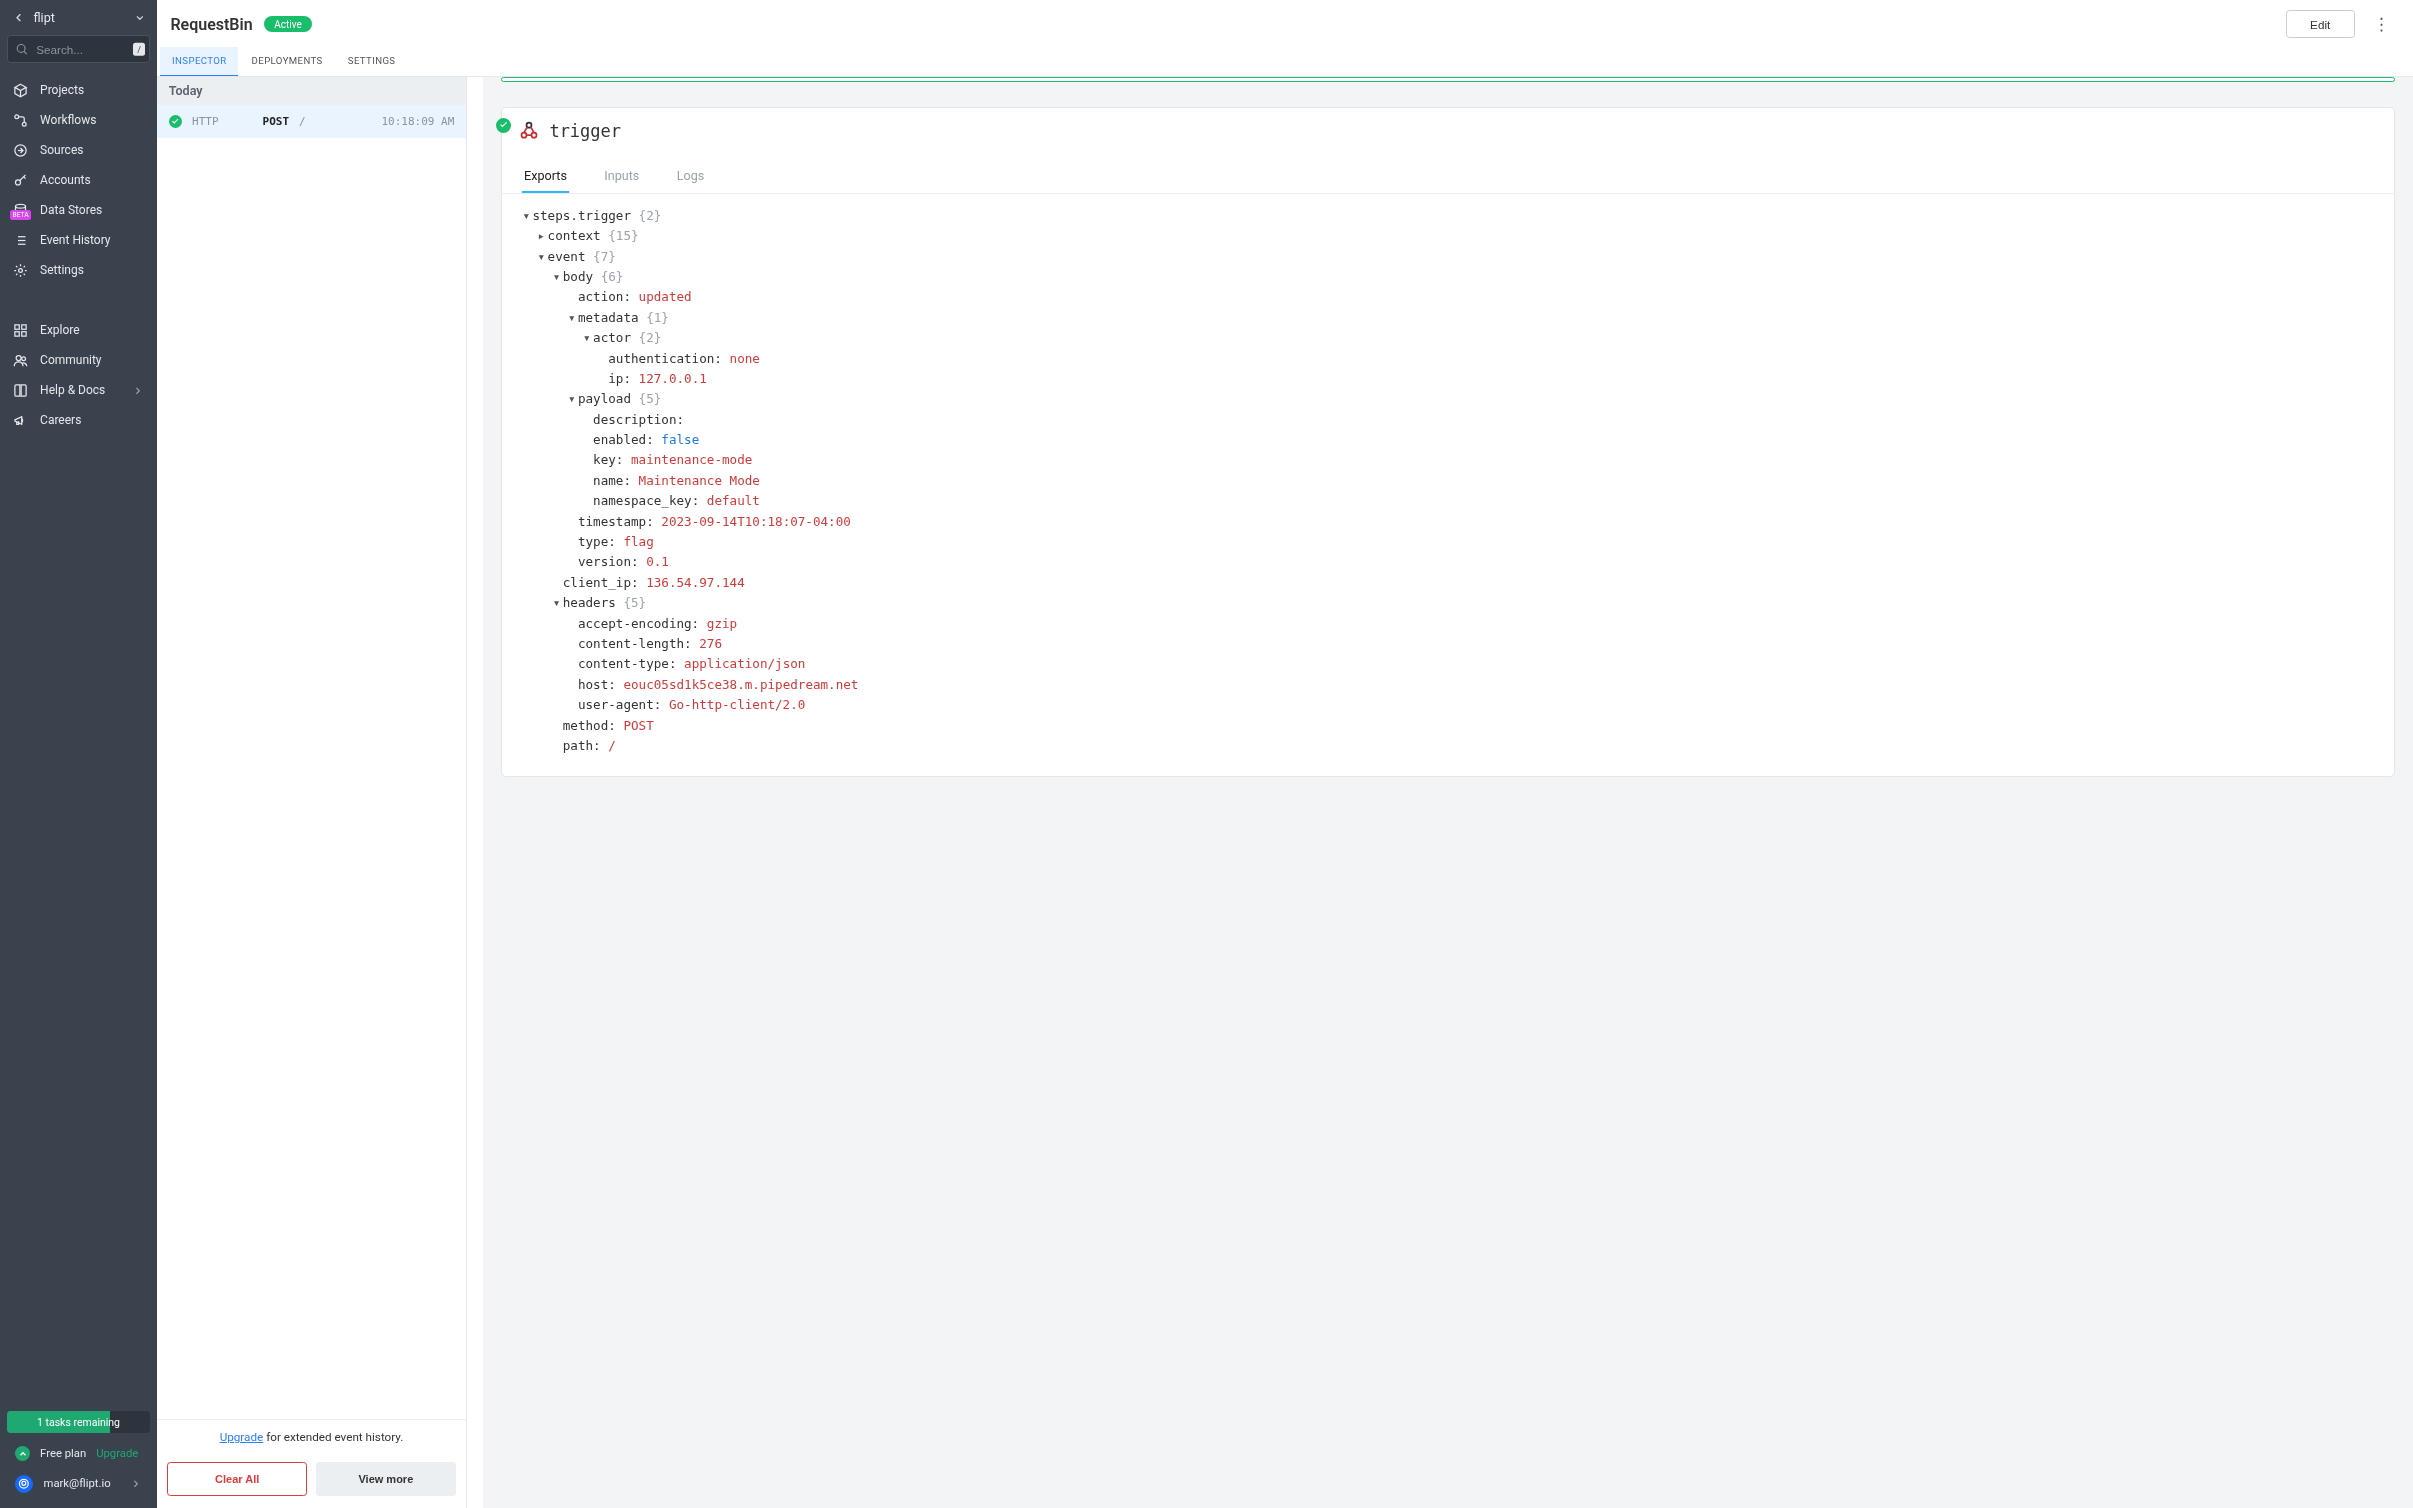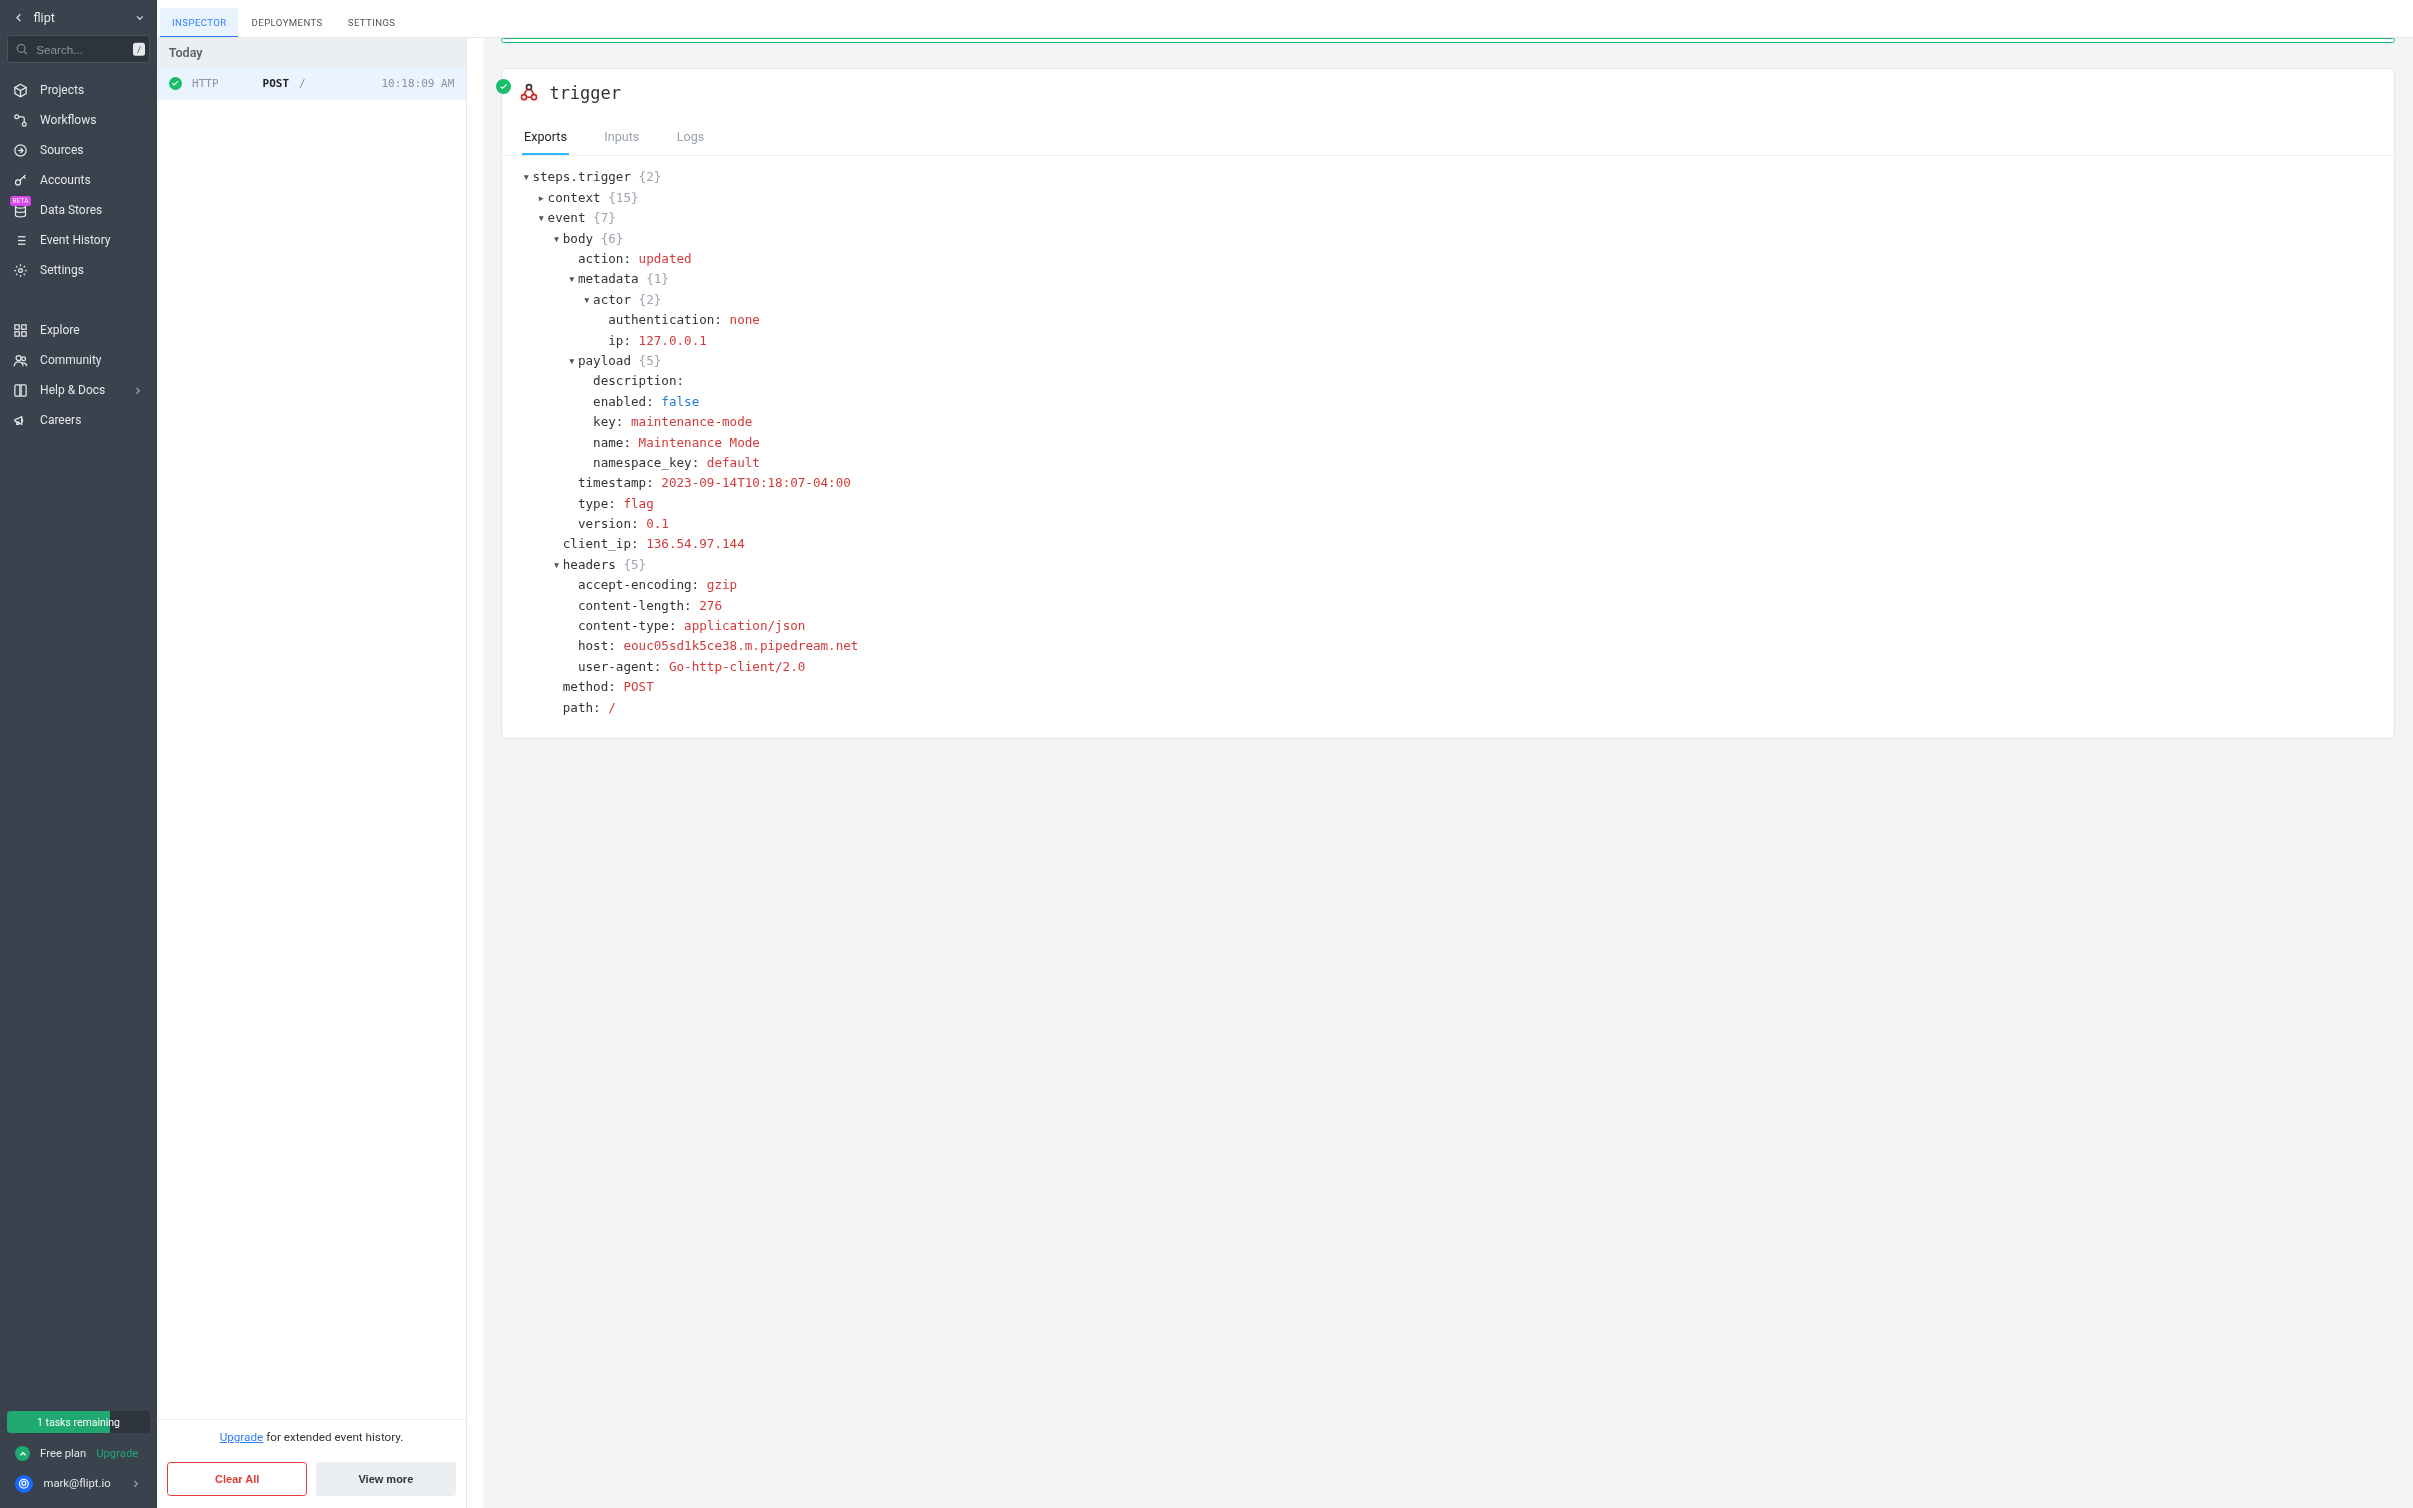--- a/index.html
+++ b/index.html
@@ -14,21 +14,21 @@
 .down-chev { width:11.7px; height:11.7px; color:#d1d5db; }
 .search-wrap { margin: 0 6.7px 8.4px 6.7px; position: relative; }
 .search-input { width:100%; background:#2d343d; border:0.8px solid #4a525c; border-radius:3.4px; padding:6.7px 25px 6.7px 28.5px; color:#cfd4da; font-size:11.7px; }
 .search-input::placeholder { color:#8b939d; }
 .search-icon { position:absolute; left:8.4px; top:50%; transform:translateY(-50%); width:13.4px; height:13.4px; color:#8b939d; }
 .kbd { position:absolute; right:5px; top:50%; transform:translateY(-50%); background:#e5e7eb; color:#444; font-size:9.2px; padding:0.8px 4.2px; border-radius:2.5px; }
 .nav { padding: 3.4px 0; }
 .nav-item { display:flex; align-items:center; gap:11.7px; padding:7.5px 13.4px; color:#e5e7eb; cursor:pointer; font-size:12px; position:relative; }
 .nav-icon { width:15px; height:15px; flex-shrink:0; color:#e5e7eb; }
 .nav-sep { height:23.5px; }
-.beta-badge { position:absolute; background:#d946ef; color:#fff; font-size:6.7px; padding:0.8px 2.5px; border-radius:2.5px; left:10px; top:1px; }
+.beta-badge { position:absolute; background:#d946ef; color:#fff; font-size:6.7px; padding:0.8px 2.5px; border-radius:2.5px; left:10px; top:15px; }
 .nav-chev { margin-left:auto; width:11.7px; height:11.7px; color:#9ba3ad; }
 .sidebar-footer { margin-top:auto; padding:6.7px; }
 .tasks-bar { background:#2d343d; border-radius:3.4px; padding:4.2px 6.7px; font-size:10.5px; position:relative; overflow:hidden; margin-bottom:8.4px; text-align:center; color:#fff; }
 .tasks-fill { position:absolute; left:0; top:0; bottom:0; width:72%; background:#1fa971; }
 .tasks-text { position:relative; z-index:1; }
 .plan-row { display:flex; align-items:center; gap:10px; padding:5px 8.4px; font-size:11.3px; }
 .plan-indicator { width:15px; height:15px; border-radius:50%; background:#1fa971; display:flex; align-items:center; justify-content:center; }
 .plan-indicator svg { width:10px; height:10px; color:#fff; }
 .upgrade { color:#1fa971; }
 .user-row { display:flex; align-items:center; gap:10px; padding:8.4px 8.4px; font-size:11.3px; }
@@ -233,20 +233,28 @@
         </span>
         <span>mark@flipt.io</span>
         <svg class="nav-chev" viewBox="0 0 24 24" fill="none" stroke="currentColor" stroke-width="2.5">
             <polyline points="9 18 15 12 9 6"></polyline>
           </svg>
       </div>
     </div>
   </aside>
 
   <main class="main">
+    <div class="topbar">
+      <span class="page-title">RequestBin</span>
+      <span class="status-pill">Active</span>
+      <div class="top-actions">
+        <button class="edit-btn">Edit</button>
+        <span class="kebab">⋮</span>
+      </div>
+    </div>
     <div class="tabbar" id="header-tabs">
         <span class="tab active">INSPECTOR</span>
         <span class="tab">DEPLOYMENTS</span>
         <span class="tab">SETTINGS</span>
       </div>
 
     <div class="content">
 
       <div class="events-col">
         <div class="events-head">Today</div>

